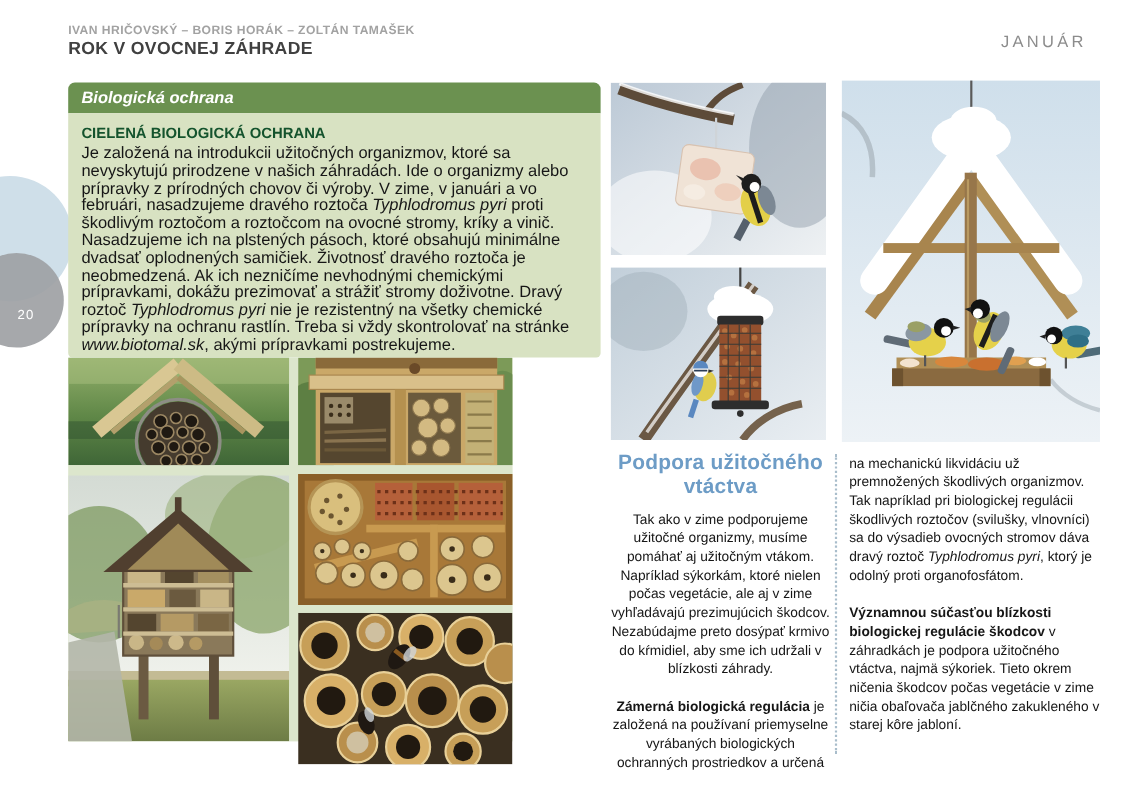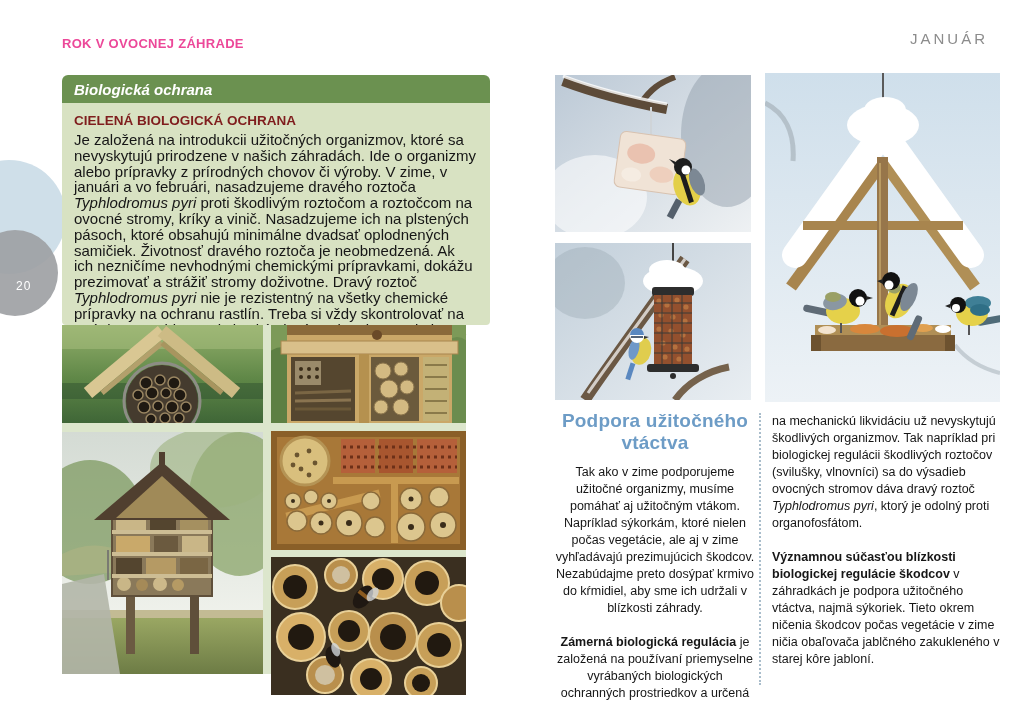--- a/index.html
+++ b/index.html
@@ -7,29 +7,29 @@
         font-family:"Liberation Sans",sans-serif;color:#161616;}
   .abs{position:absolute;}
 
   
   .circle-blue{left:-48px;top:160px;width:114px;height:114px;border-radius:50%;background:#cfdfe9;}
   .circle-gray{left:-28px;top:230px;width:86px;height:86px;border-radius:50%;background:rgba(158,161,164,.92);}
   .page-number{position:absolute;left:44px;top:49px;color:#fff;font-size:12px;letter-spacing:1px;}
 
   
   .authors{left:62px;top:22px;font-size:11px;font-weight:bold;color:#a2a2a2;letter-spacing:.4px;}
-  .book-title{left:62px;top:36px;font-size:13px;font-weight:800;color:#ec4899;letter-spacing:.3px;}
+  .book-title{left:62px;top:36px;font-size:16px;font-weight:800;color:#404040;letter-spacing:.3px;}
   .month{top:30px;right:32px;font-size:15px;color:#8c8c8c;letter-spacing:3px;font-weight:400;margin-left:24px;}
 
   
-  .green-box{left:62px;top:75px;width:428px;}
+  .green-box{left:62px;top:75px;width:484px;}
   .gb-banner{height:28px;background:#6b9150;border-radius:6px 6px 0 0;display:flex;align-items:center;
              padding-left:12px;color:#ffffff;font-size:15px;font-weight:bold;font-style:italic;box-sizing:border-box;}
   .gb-body{height:222px;background:#d8e2c2;border-radius:0 0 4px 4px;padding:8px 12px 10px;box-sizing:border-box;}
-  .gb-heading{color:#7f1d1d;font-weight:bold;font-size:13.5px;margin:2px 0 4px 0;}
+  .gb-heading{color:#14532d;font-weight:bold;font-size:13.5px;margin:2px 0 4px 0;}
   .gb-text{font-size:15px;line-height:15.8px;color:#161616;}
 
   
   .montage{left:62px;top:325px;width:404px;height:349px;background:#dce6cc;}
   .photo{position:absolute;overflow:hidden;}
   .photo svg{display:block;}
   .pA{left:0;top:0;width:201px;height:98px;}
   .pB{left:0;top:107px;width:201px;height:242px;}
   .pC{left:209px;top:0;width:195px;height:98px;}
   .pD{left:209px;top:106px;width:195px;height:119px;}
@@ -50,20 +50,21 @@
 </head>
 <body>
 
 <div class="page">
 
   <div class="abs circle-blue"></div>
   <div class="abs circle-gray">
     <span class="page-number">20</span>
   </div>
 
+  <div class="abs authors">IVAN HRIČOVSKÝ – BORIS HORÁK – ZOLTÁN TAMAŠEK</div>
   <div class="abs book-title">ROK V OVOCNEJ ZÁHRADE</div>
 
   <div class="abs month">JANUÁR</div>
 
   <div class="abs green-box">
     <div class="gb-banner">Biologická ochrana</div>
     <div class="gb-body">
       <div class="gb-heading">CIELENÁ BIOLOGICKÁ OCHRANA</div>
       <div class="gb-text"><span>Je založená na introdukcii užitočných organizmov, ktoré sa nevyskytujú prirodzene v našich záhradách. Ide o organizmy alebo prípravky z prírodných chovov či výroby. V zime, v januári a vo februári, nasadzujeme dravého roztoča </span><span style="font-style: italic;">Typhlodromus pyri</span><span> proti škodlivým roztočom a roztočcom na ovocné stromy, kríky a vinič. Nasadzujeme ich na plstených pásoch, ktoré obsahujú minimálne dvadsať oplodnených samičiek. Životnosť dravého roztoča je neobmedzená. Ak ich nezničíme nevhodnými chemickými prípravkami, dokážu prezimovať a strážiť stromy doživotne. Dravý roztoč </span><span style="font-style: italic;">Typhlodromus pyri</span><span> nie je rezistentný na všetky chemické prípravky na ochranu rastlín. Treba si vždy skontrolovať na stránke </span><span style="font-style: italic;">www.biotomal.sk</span><span>, akými prípravkami postrekujeme.</span></div>
     </div>
@@ -428,17 +429,17 @@
 
   <div class="abs col-left">
     <div class="heading-blue">Podpora užitočného vtáctva</div>
     <p class="body-p">Tak ako v zime podporujeme užitočné organizmy, musíme pomáhať aj užitočným vtákom. Napríklad sýkorkám, ktoré nielen počas vegetácie, ale aj v zime vyhľadávajú prezimujúcich škodcov. Nezabúdajme preto dosýpať krmivo do kŕmidiel, aby sme ich udržali v blízkosti záhrady.</p>
     <p class="body-p"><span style="font-weight: bold;">Zámerná biologická regulácia</span><span> je založená na používaní priemyselne vyrábaných biologických ochranných prostriedkov a určená</span></p>
   </div>
 
   <div class="abs divider"></div>
 
   <div class="abs col-right">
-    <p class="body-p"><span>na mechanickú likvidáciu už nevyskytujú škodlivých organizmov. Tak napríklad pri biologickej regulácii škodlivých roztočov (svilušky, vlnovníci) sa do výsadieb ovocných stromov dáva dravý roztoč </span><span style="font-style: italic;">Typhlodromus pyri</span><span>, ktorý je odolný proti organofosfátom.</span></p>
+    <p class="body-p"><span>na mechanickú likvidáciu už premnožených škodlivých organizmov. Tak napríklad pri biologickej regulácii škodlivých roztočov (svilušky, vlnovníci) sa do výsadieb ovocných stromov dáva dravý roztoč </span><span style="font-style: italic;">Typhlodromus pyri</span><span>, ktorý je odolný proti organofosfátom.</span></p>
     <p class="body-p"><span style="font-weight: bold;">Významnou súčasťou blízkosti biologickej regulácie škodcov</span><span> v záhradkách je podpora užitočného vtáctva, najmä sýkoriek. Tieto okrem ničenia škodcov počas vegetácie v zime ničia obaľovača jablčného zakukleného v starej kôre jabloní.</span></p>
   </div>
 
 </div>
 
 </body></html>

